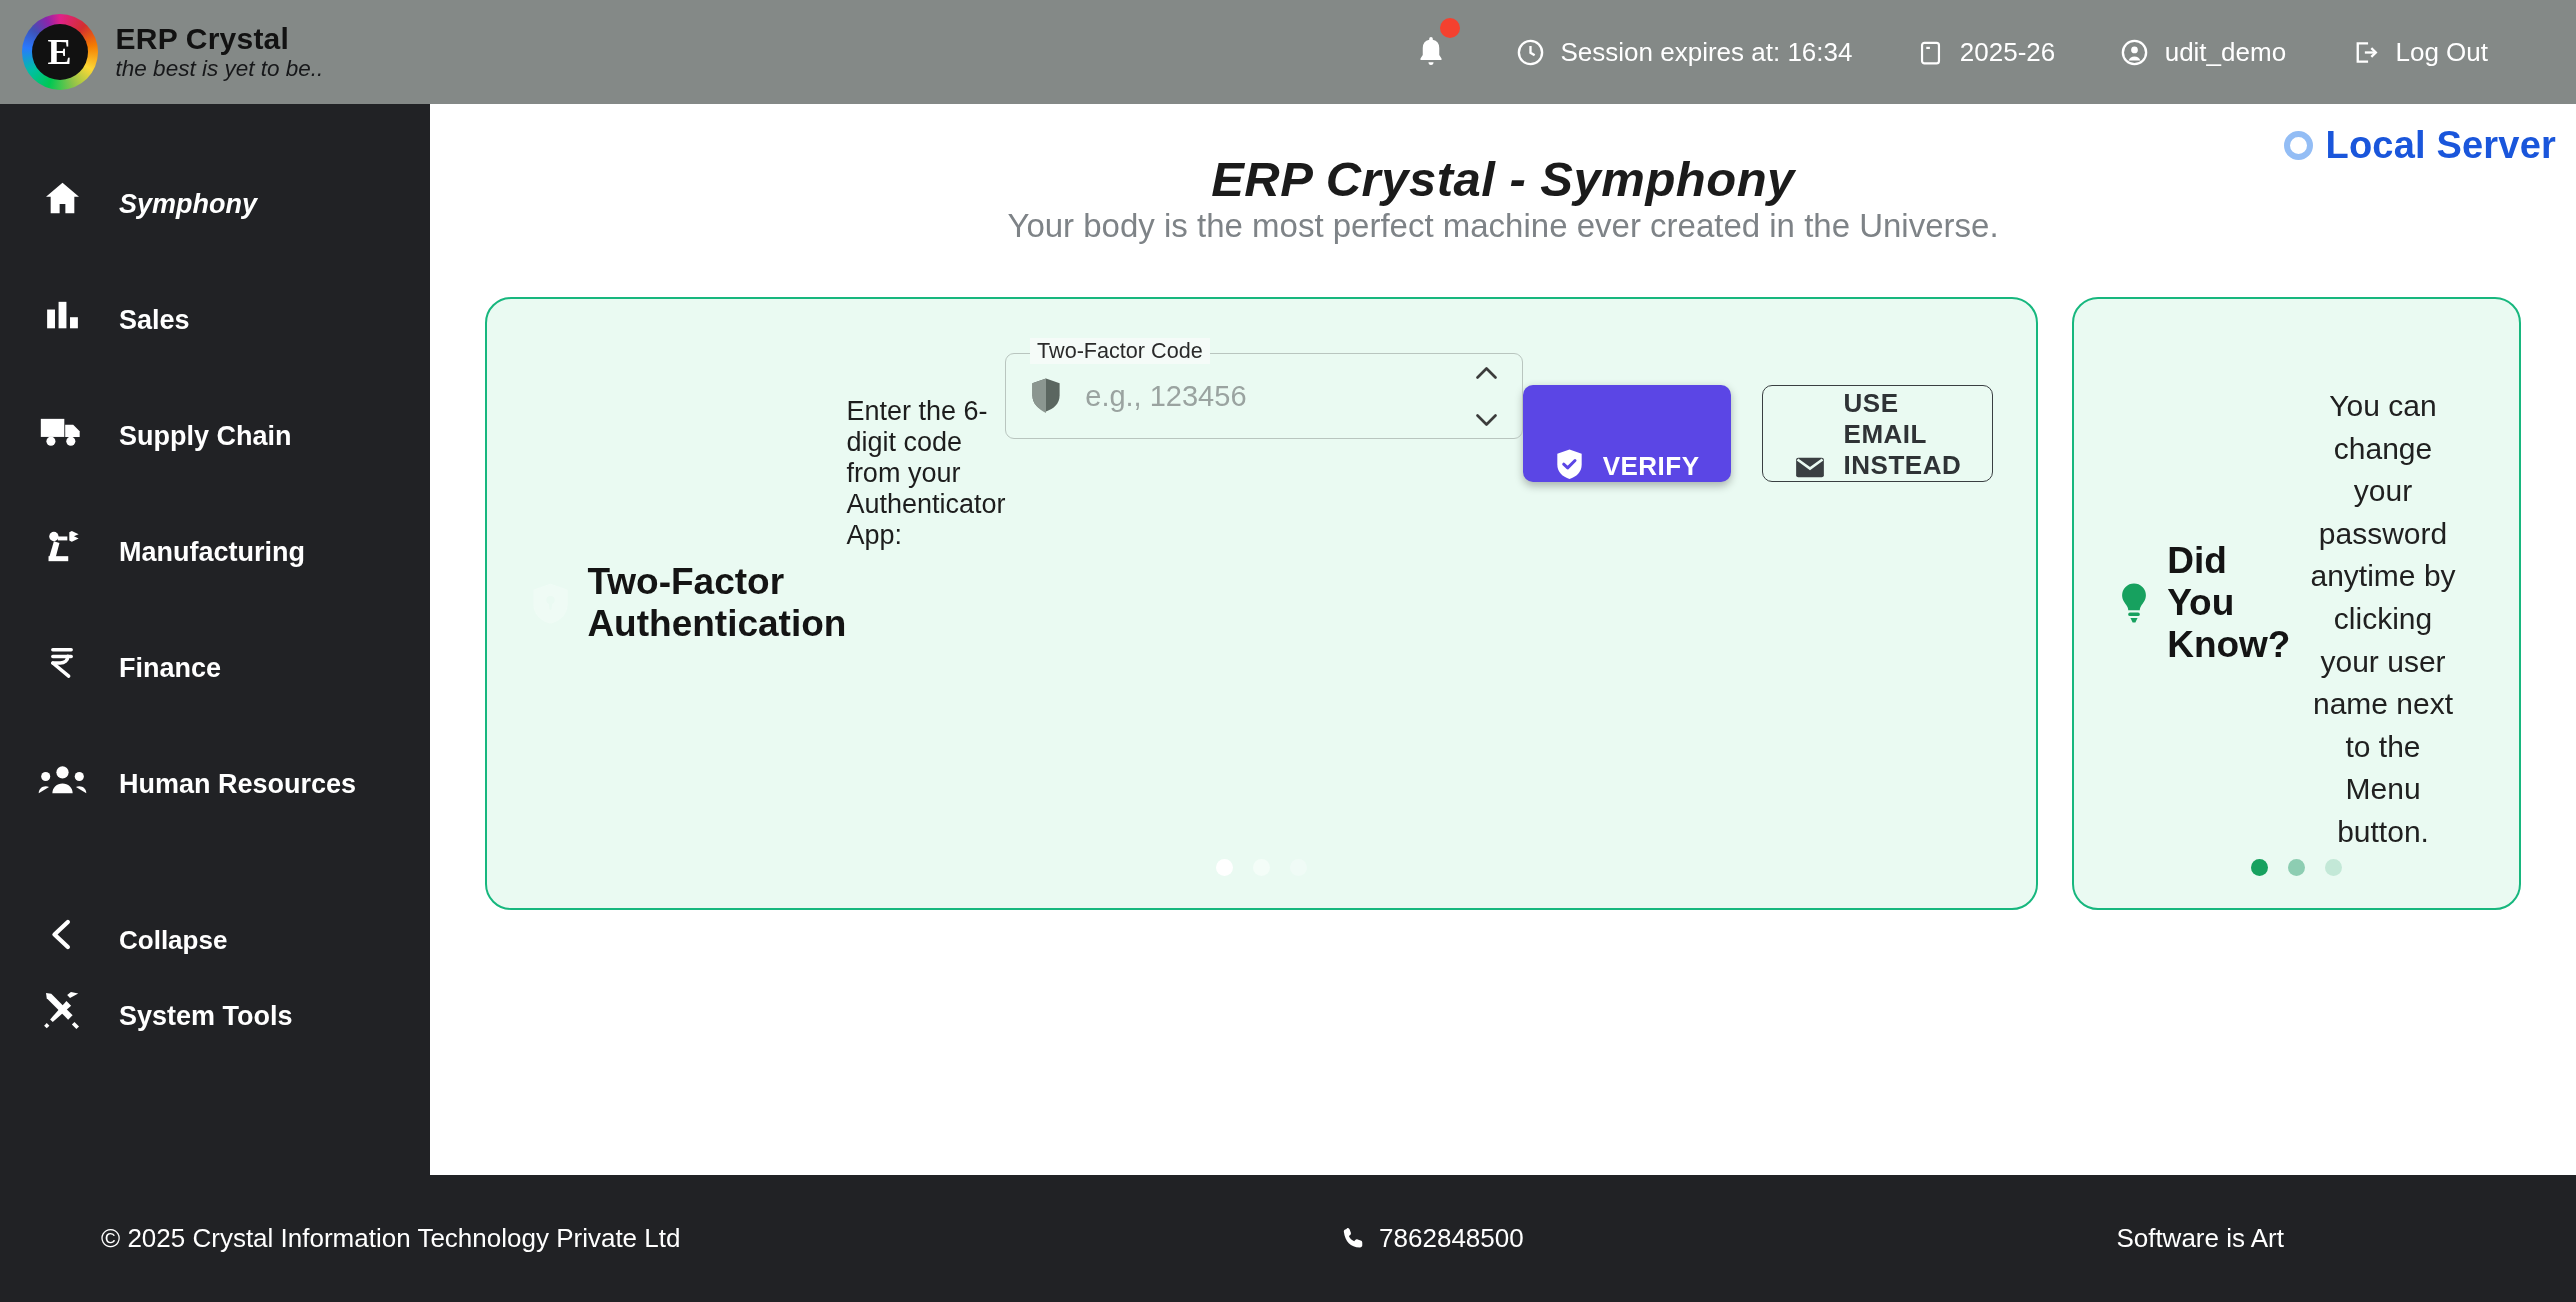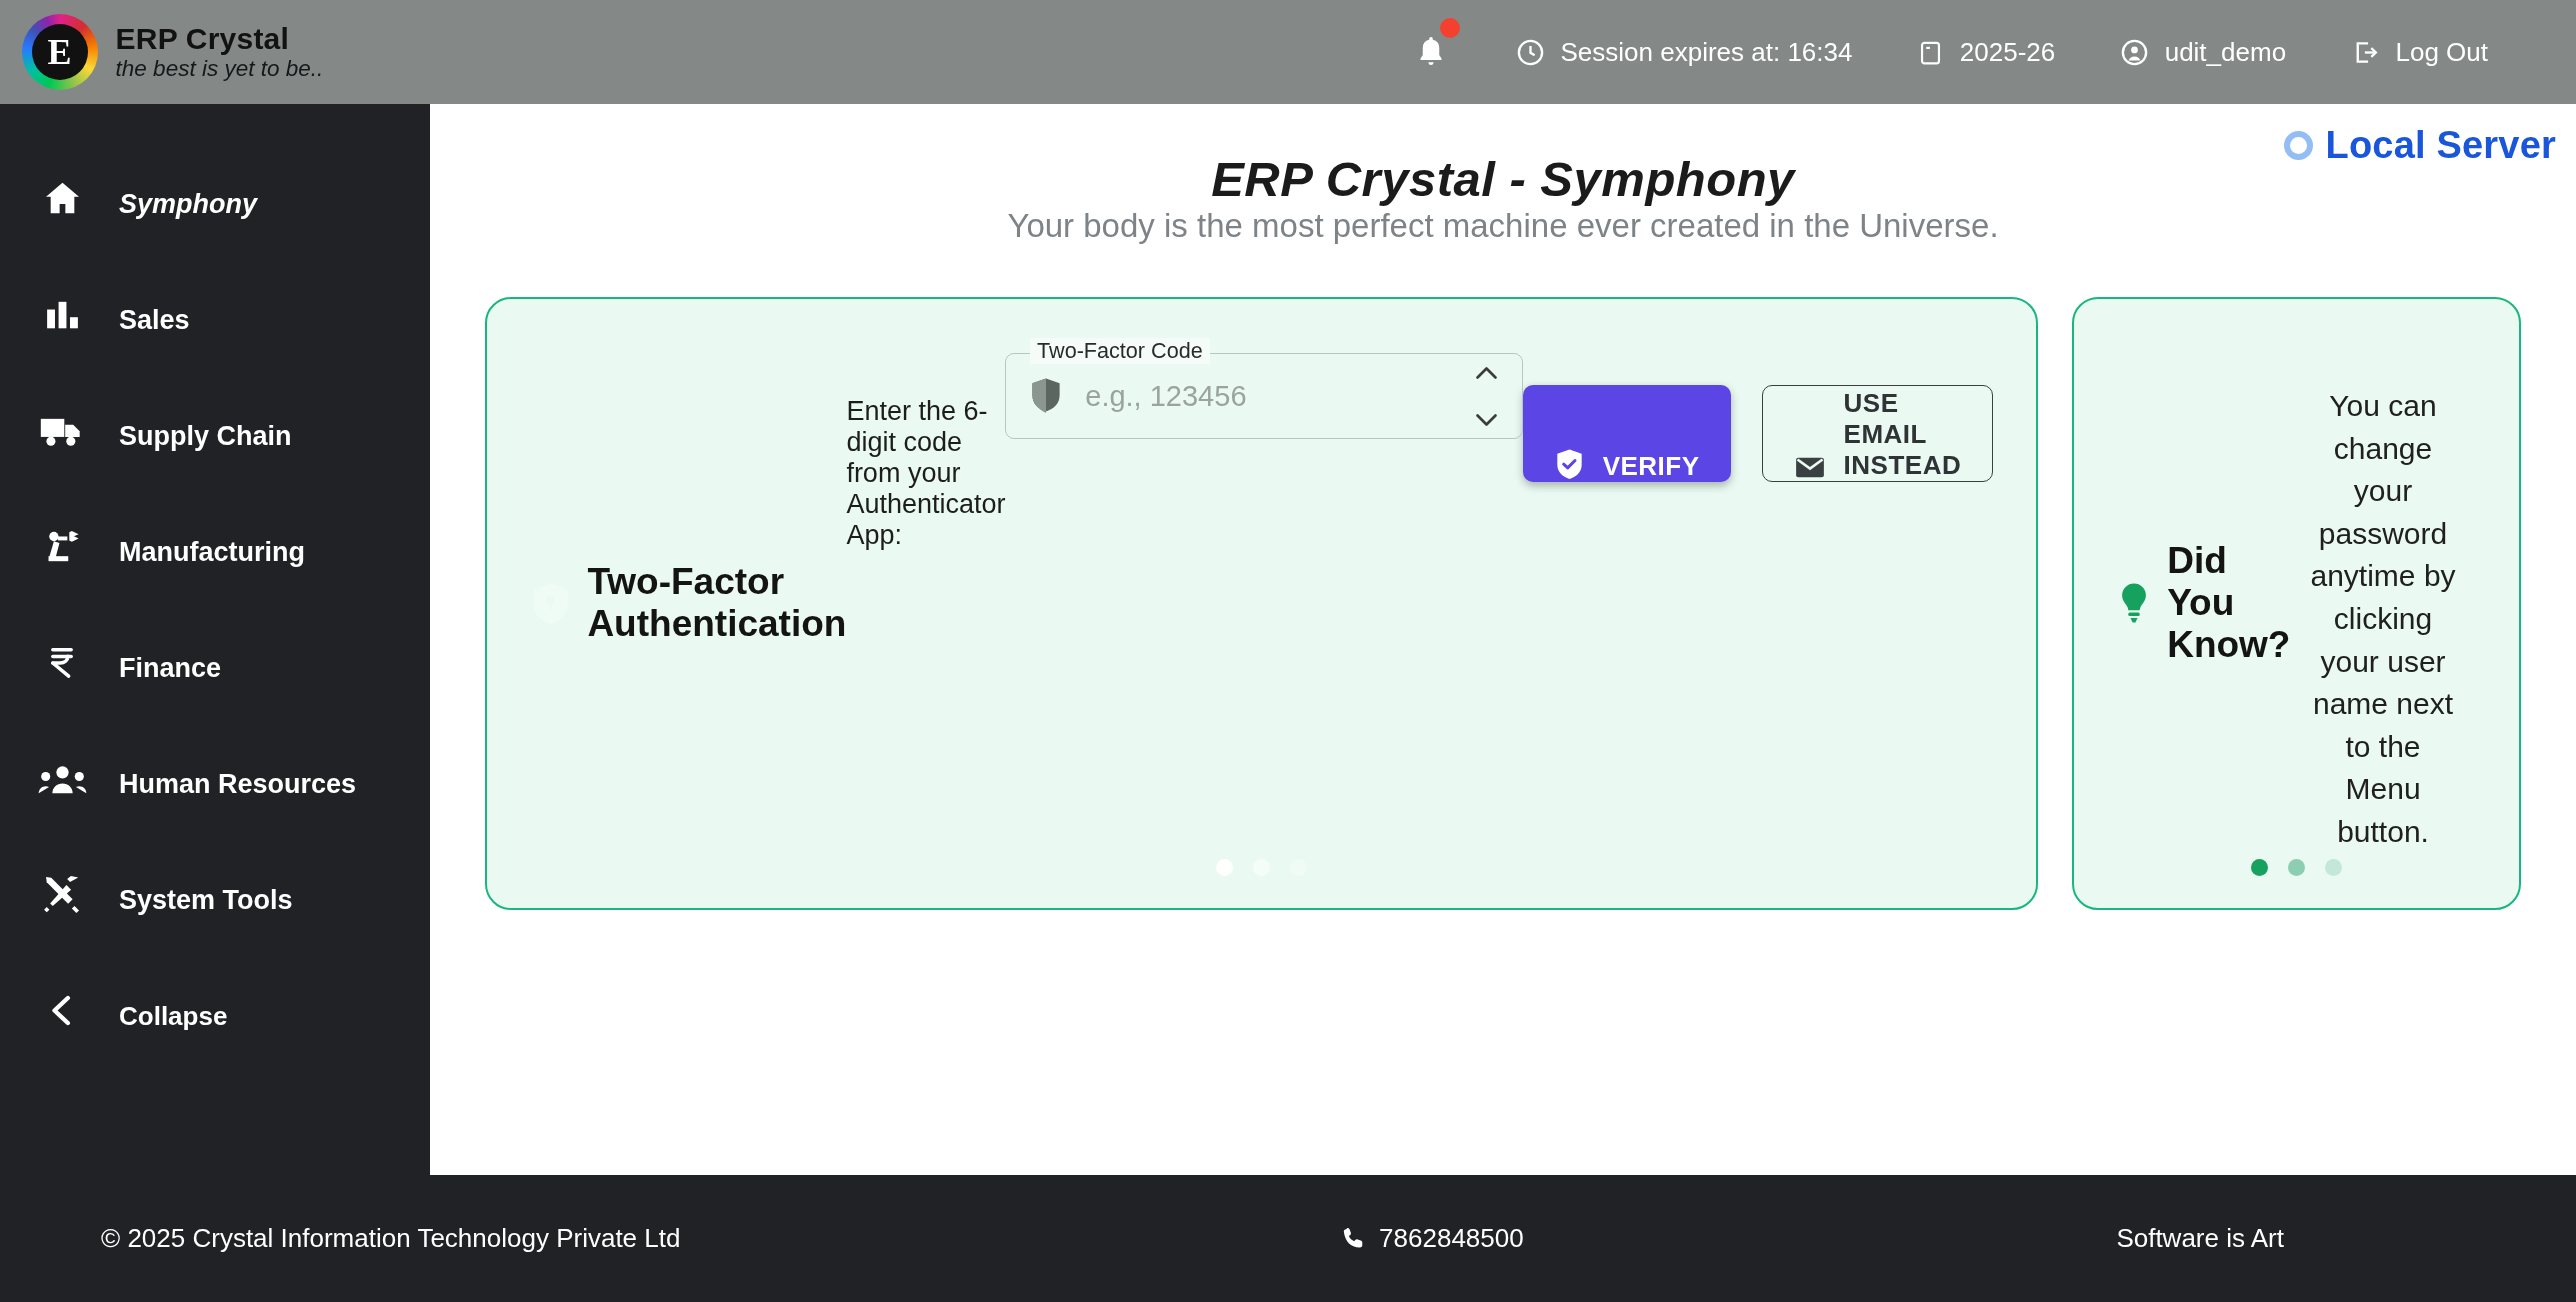--- a/index.html
+++ b/index.html
@@ -314,40 +314,40 @@
             <circle cx="4.4" cy="7" r="2.6"></circle>
               <path d="M0.4 16.6c0-2.4 1.8-4 4-4 .7 0 1.3.1 1.9.4"></path>
             <circle cx="23.6" cy="7" r="2.6"></circle>
               <path d="M27.6 16.6c0-2.4-1.8-4-4-4-.7 0-1.3.1-1.9.4"></path>
           </svg>
         </span>
         <span class="nav-label">Human Resources</span>
       </div>
       <div class="nav-spacer"></div>
 
+      <div class="nav-item nav-collapse">
+        <span class="nav-ico">
+          <svg width="40" height="43" viewBox="0 0 24 24" fill="none" stroke="#ffffff" stroke-width="2.6" stroke-linecap="round" stroke-linejoin="round">
+            <path d="M15.5 4.5 7.5 12l8 7.5"></path>
+          </svg>
+        </span>
+        <span class="nav-label">Collapse</span>
+      </div>
+
       <div class="nav-item">
         <span class="nav-ico">
           <svg width="45" height="45" viewBox="0 0 24 24" fill="#ffffff">
             <path d="M3.2 3.2 6 3.6l11.4 11.4-2.4 2.4L3.6 6z"></path>
             <path d="M18.4 18.6 20.8 21l-1.4 1.4-2.4-2.4z"></path>
             <path d="M20.4 3.4 16 5.8l-1.5-1.5 2-1.6z"></path>
             <path d="M14.1 7.4 5.4 17.3l1.4 1.4 9.8-8.7z"></path>
             <path d="M3.6 19.2 5 20.6l-1.4 1.4-1.4-1.4z"></path>
           </svg>
         </span>
         <span class="nav-label">System Tools</span>
-      </div>
-
-      <div class="nav-item nav-collapse">
-        <span class="nav-ico">
-          <svg width="40" height="43" viewBox="0 0 24 24" fill="none" stroke="#ffffff" stroke-width="2.6" stroke-linecap="round" stroke-linejoin="round">
-            <path d="M15.5 4.5 7.5 12l8 7.5"></path>
-          </svg>
-        </span>
-        <span class="nav-label">Collapse</span>
       </div>
 
     </div>
 
     <div class="content">
       <div class="content-inner">
 
         <div class="server-badge">
           <span class="server-dot"></span>
           <span>Local Server</span>

